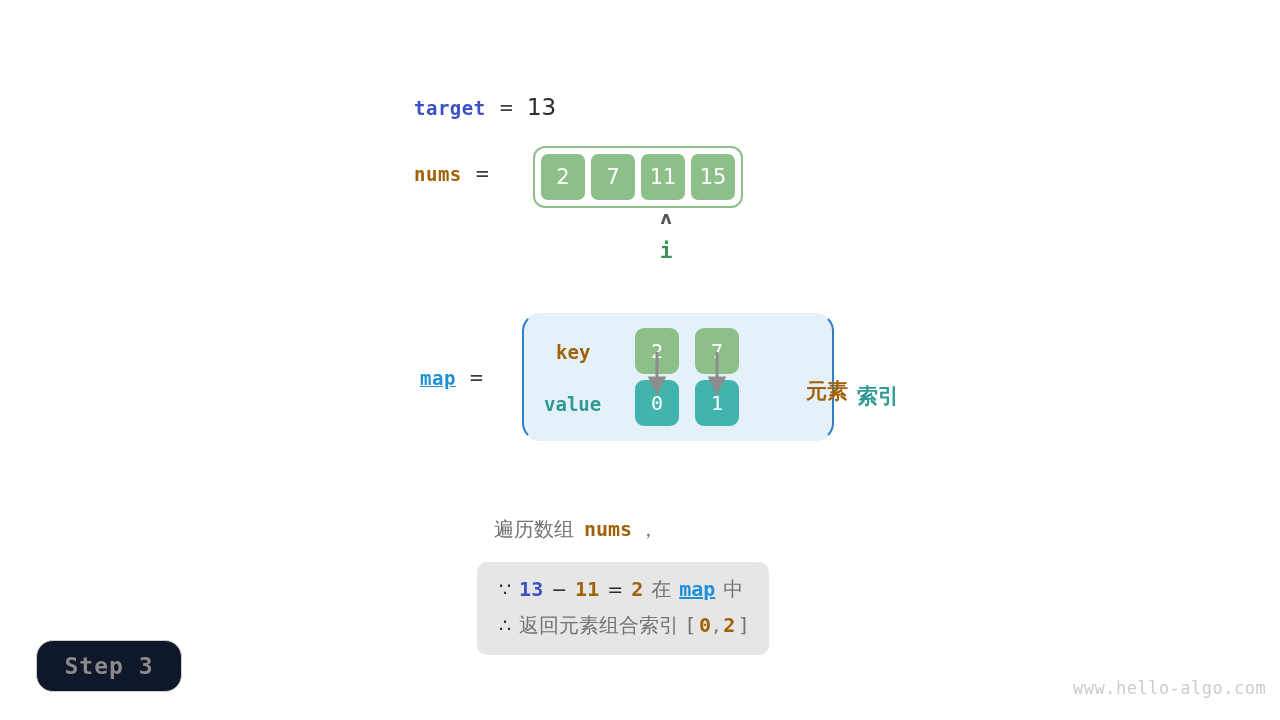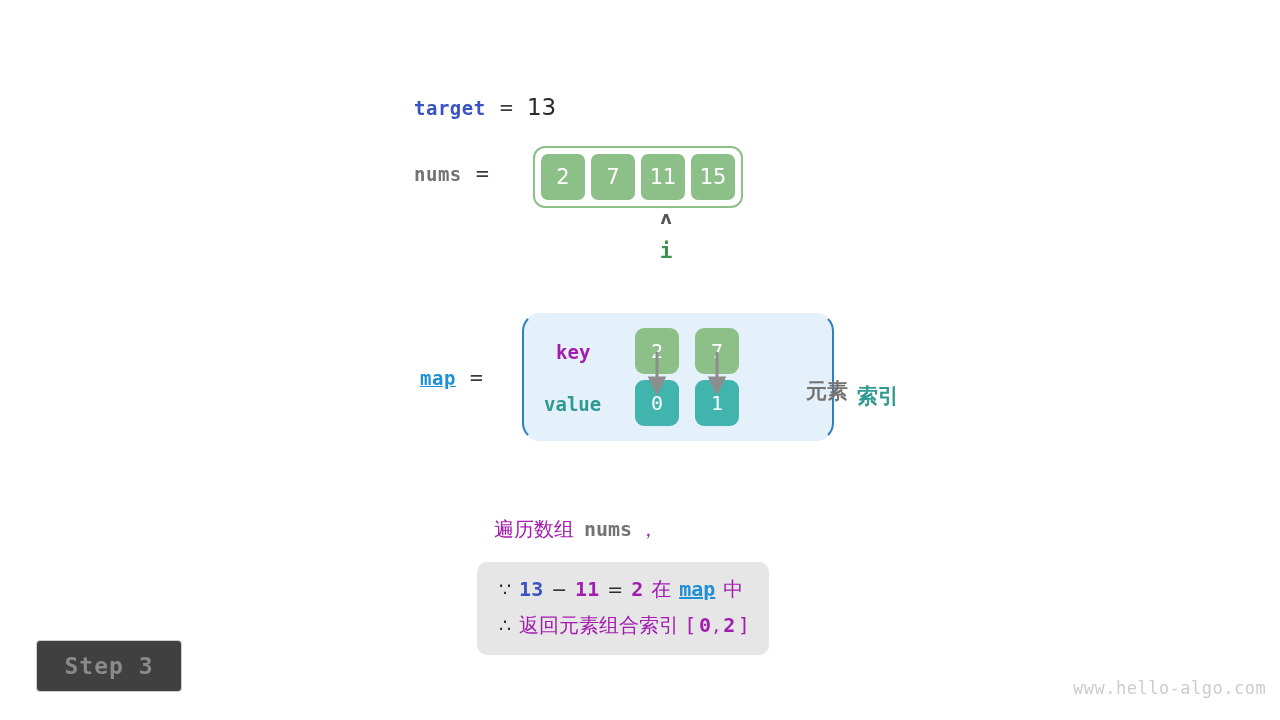--- a/index.html
+++ b/index.html
@@ -22,22 +22,22 @@
   
   .var-label {
     font-family: "DejaVu Sans Mono", "Liberation Mono", monospace;
     font-weight: bold;
     font-size: 19px;
     letter-spacing: 0.5px;
     white-space: nowrap;
   }
   .clr-blue-dark { color: #3b52c4; }
   .clr-blue-bright { color: #1f8fd6; text-decoration: underline; }
-  .clr-green { color: #737373; text-align: center; }
-  .clr-green-mid { color: #a21caf; }
+  .clr-green { color: #a16207; text-align: center; }
+  .clr-green-mid { color: #a16207; }
   .clr-teal { color: #2e9a93; }
 
   .eq {
     font-family: "DejaVu Sans Mono", "Liberation Mono", monospace;
     font-size: 22px;
     color: #3c3c3c;
     font-weight: normal;
   }
   .plain-num {
     font-family: "DejaVu Sans", "Liberation Sans", sans-serif;
@@ -126,21 +126,21 @@
     font-family: "DejaVu Sans", "Liberation Sans", sans-serif;
     font-weight: bold;
     font-size: 21px;
     white-space: nowrap;
   }
 
   
   .cn-text {
     font-family: "DejaVu Sans", "Liberation Sans", sans-serif;
     font-size: 20px;
-    color: #a21caf;
+    color: #737373;
     white-space: nowrap;
   }
   .mono-inline {
     font-family: "DejaVu Sans Mono", "Liberation Mono", monospace;
     font-weight: bold;
     font-size: 20px;
   }
   #conclusion-box {
     box-sizing: border-box;
     background: #e6e6e6;
@@ -159,22 +159,22 @@
   .sym {
     font-family: "DejaVu Sans", "Liberation Sans", sans-serif;
     font-size: 19px;
     color: #2b2b2b;
   }
 
   
   #step-badge {
     box-sizing: border-box;
     border: 1px solid #cfcfcf;
-    border-radius: 4px;
-    background: #404040;
+    border-radius: 17px;
+    background: #0f172a;
     width: 146px;
     height: 52px;
     display: flex;
     align-items: center;
     justify-content: center;
   }
   #step-badge span {
     font-family: "DejaVu Sans Mono", "Liberation Mono", monospace;
     font-weight: bold;
     font-size: 23px;

